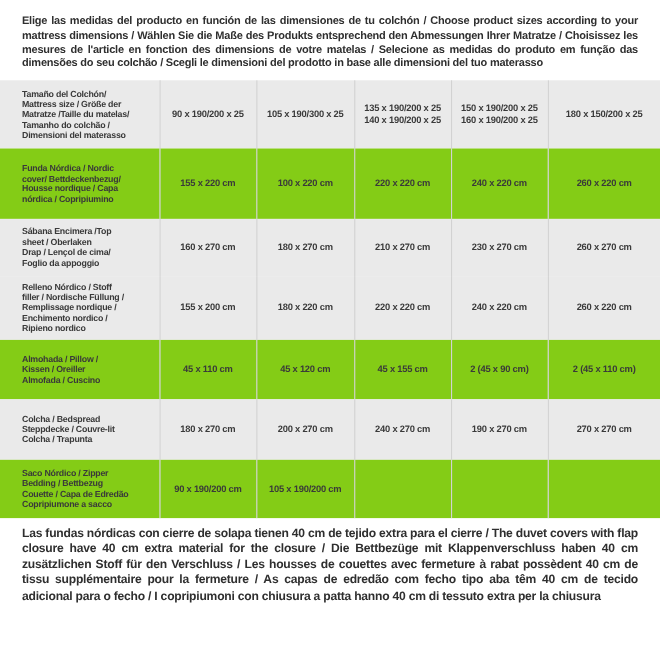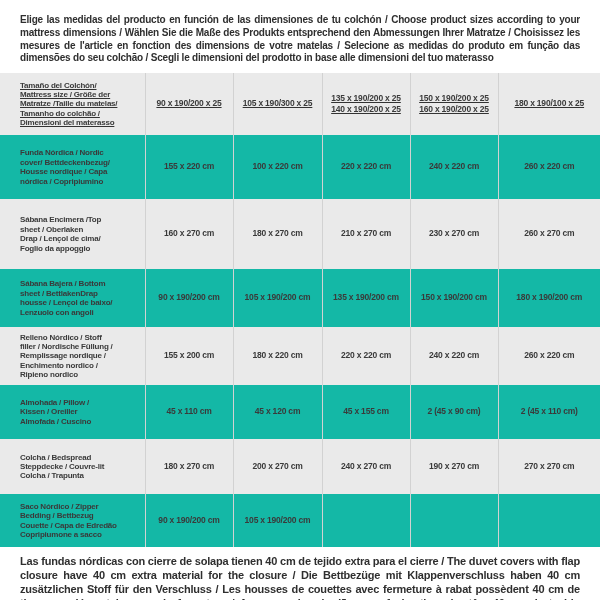--- a/index.html
+++ b/index.html
@@ -19,30 +19,30 @@
   table.size-table{
     border-collapse:collapse;table-layout:fixed;width:600px;
   }
   table.size-table col.c0{width:145px;}
   table.size-table col.c1{width:88px;}
   table.size-table col.c2{width:89px;}
   table.size-table col.c3{width:88px;}
   table.size-table col.c4{width:88px;}
   table.size-table col.c5{width:102px;}
   tr.gray{background:#eaeaea;}
-  tr.white{background:#14b8a6;}
+  tr.white{background:#84cc16;}
   th.row-label{
     text-align:left;vertical-align:middle;font-size:8px;line-height:1.18;
     padding:4px 4px 4px 20px;white-space:pre-line;font-weight:bold;color:#3a3a3a;
   }
   td.size-cell{
     text-align:center;vertical-align:middle;font-size:8.5px;line-height:1.35;
     padding:4px 2px;white-space:pre-line;border-left:1px solid #d2d2d2;color:#3a3a3a;
   }
-  tr.r0{height:62px;text-decoration:underline;} tr.r1{height:64px;} tr.r2{height:70px;} tr.r3{height:58px;}
+  tr.r0{height:62px;} tr.r1{height:64px;} tr.r2{height:52px;} tr.r3{height:58px;}
   tr.r4{height:58px;} tr.r5{height:54px;} tr.r6{height:55px;margin-top:32px;} tr.r7{height:53px;padding-left:20px;}
 </style>
 </head>
 <body>
 
 <div class="page">
 
   <p class="intro">Elige las medidas del producto en función de las dimensiones de tu colchón / Choose product sizes according to your mattress dimensions / Wählen Sie die Maße des Produkts entsprechend den Abmessungen Ihrer Matratze / Choisissez les mesures de l'article en fonction des dimensions de votre matelas / Selecione as medidas do produto em função das dimensões do seu colchão / Scegli le dimensioni del prodotto in base alle dimensioni del tuo materasso</p>
 
   <table class="size-table">
@@ -60,21 +60,21 @@
 Mattress size / Größe der
 Matratze /Taille du matelas/
 Tamanho do colchão /
 Dimensioni del materasso</th>
         <td class="size-cell">90 x 190/200 x 25</td>
         <td class="size-cell">105 x 190/300 x 25</td>
         <td class="size-cell">135 x 190/200 x 25
 140 x 190/200 x 25</td>
         <td class="size-cell">150 x 190/200 x 25
 160 x 190/200 x 25</td>
-        <td class="size-cell">180 x 190/100 x 25</td>
+        <td class="size-cell">180 x 150/200 x 25</td>
       </tr>
       <tr class="white r1">
         <th class="row-label">Funda Nórdica /  Nordic
 cover/ Bettdeckenbezug/
 Housse nordique  / Capa
 nórdica / Copripiumino</th>
         <td class="size-cell">155 x 220 cm</td>
         <td class="size-cell">100 x 220 cm</td>
         <td class="size-cell">220 x 220 cm</td>
         <td class="size-cell">240 x 220 cm</td>
@@ -83,31 +83,20 @@
       <tr class="gray r2">
         <th class="row-label">Sábana Encimera /Top
 sheet / Oberlaken
 Drap / Lençol de cima/
 Foglio da appoggio</th>
         <td class="size-cell">160 x 270 cm</td>
         <td class="size-cell">180 x 270 cm</td>
         <td class="size-cell">210 x 270 cm</td>
         <td class="size-cell">230 x 270 cm</td>
         <td class="size-cell">260 x 270 cm</td>
-      </tr>
-      <tr class="white r3">
-        <th class="row-label">Sábana Bajera / Bottom
-sheet / BettlakenDrap
-housse / Lençol de baixo/
-Lenzuolo con angoli</th>
-        <td class="size-cell">90 x 190/200 cm</td>
-        <td class="size-cell">105 x 190/200 cm</td>
-        <td class="size-cell">135 x 190/200 cm</td>
-        <td class="size-cell">150 x 190/200 cm</td>
-        <td class="size-cell">180 x 190/200 cm</td>
       </tr>
       <tr class="gray r4">
         <th class="row-label">Relleno Nórdico / Stoff
 filler / Nordische Füllung /
 Remplissage nordique /
 Enchimento nordico /
 Ripieno nordico</th>
         <td class="size-cell">155 x 200 cm</td>
         <td class="size-cell">180 x 220 cm</td>
         <td class="size-cell">220 x 220 cm</td>

